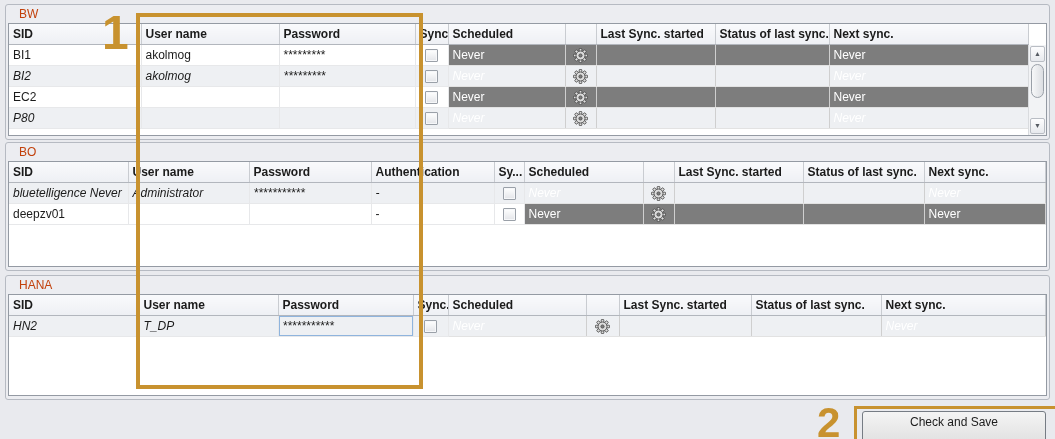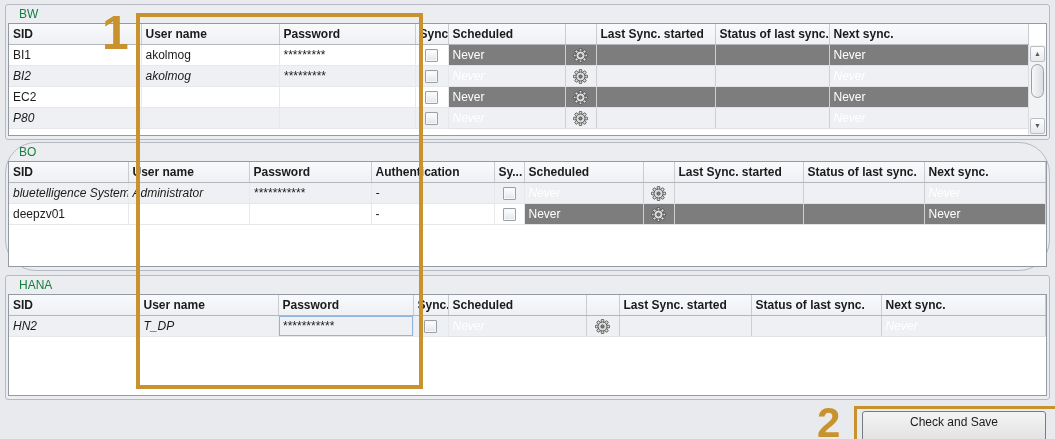--- a/index.html
+++ b/index.html
@@ -2,23 +2,23 @@
 <html><head>
 <meta charset="utf-8">
 <style>
   html,body { margin:0; padding:0; }
   body { background:#e9eaee; font-family:"Liberation Sans", sans-serif; font-size:12px; color:#1b1b1b; }
   #screen { position:relative; width:1055px; height:439px; background:#e9eaee; overflow:hidden; }
 
   
   .group { position:absolute; left:5px; width:1043px; border:1px solid #b6bac2; border-radius:3px; background:#ecedf1; }
   #group-bw   { top:4px;   height:134px; }
-  #group-bo   { top:142px; height:127px;border-radius:31px; }
+  #group-bo   { top:142px; height:127px; }
   #group-hana { top:275px; height:123px; }
-  .group-label { position:absolute; left:13px; top:2px; height:15px; line-height:15px; color:#15803d;text-align:center; }
+  .group-label { position:absolute; left:13px; top:2px; height:15px; line-height:15px; color:#c2410c;text-align:center; }
 
   
   .twrap { position:absolute; left:2px; top:18px; right:2px; bottom:3px; background:#ffffff; border:1px solid #949aa3; overflow:hidden; }
 
   table.grid { border-collapse:collapse; table-layout:fixed; width:100%; }
   table.grid.has-scroll { width:calc(100% - 17px); }
   th { height:20px; font-weight:bold; text-align:left; padding:0 4px;
        background:linear-gradient(#f9fafc,#eef0f4); border-right:1px solid #c9ccd1; border-bottom:1px solid #b2b6bd;
        white-space:nowrap; overflow:hidden; }
   td { height:20px; padding:0 4px; border-right:1px solid #e7e8ea; border-bottom:1px solid #e7e8ea;
@@ -207,21 +207,21 @@
           <th>Password</th>
           <th>Authentication</th>
           <th>Sy...</th>
           <th>Scheduled</th>
           <th></th>
           <th>Last Sync. started</th>
           <th>Status of last sync.</th>
           <th>Next sync.</th>
         </tr>
         <tr class="alt">
-          <td>bluetelligence System</td>
+          <td>bluetelligence Never</td>
           <td>Administrator</td>
           <td>***********</td>
           <td>-</td>
           <td class="cbc"><span class="cb"></span></td>
           <td class="gray">Never</td>
           <td class="gearc"><svg class="gear" width="15" height="15" viewBox="0 0 16 16">
                   <g transform="translate(8,8)">
                     <g fill="#dcdcdc" stroke="#4a4a4a" stroke-width="0.9">
                       <rect x="-1.4" y="-7.6" width="2.8" height="15.2" rx="0.8"></rect>
                       <rect x="-1.4" y="-7.6" width="2.8" height="15.2" rx="0.8" transform="rotate(45)"></rect>

